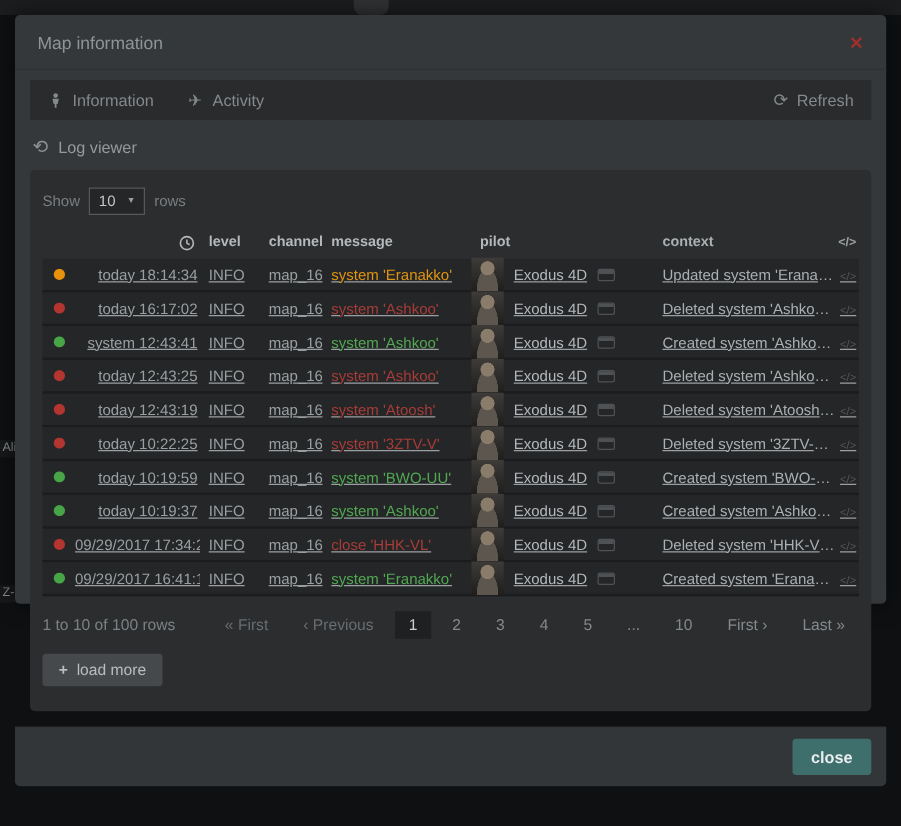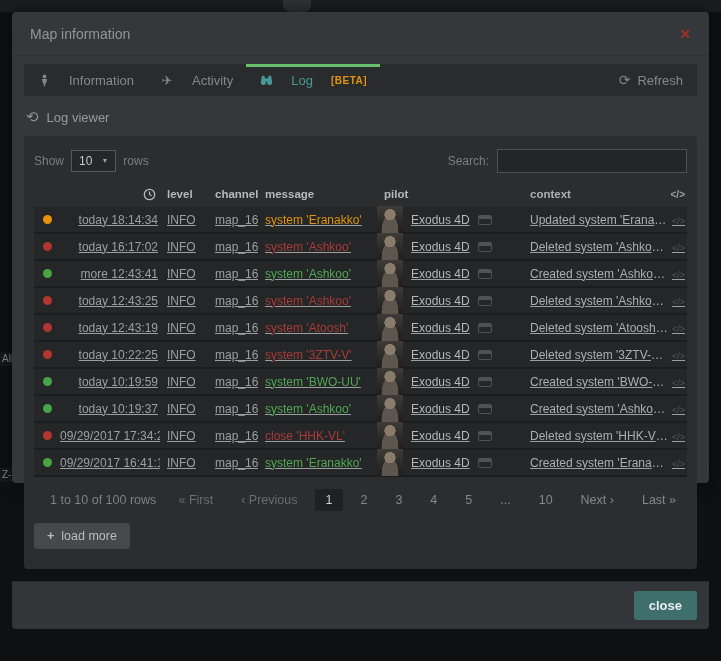--- a/index.html
+++ b/index.html
@@ -25,21 +25,21 @@
     box-shadow:0 0 18px rgba(0,0,0,.6);
   }
   .modal-header { height:44px; flex:0 0 44px; display:flex; align-items:center; padding:0 18px; border-bottom:1px solid #2e3133; }
   .modal-title { color:#8f9597; font-size:14px; }
   .modal-x { margin-left:auto; color:#a02f2a; font-weight:bold; font-size:14px; cursor:pointer; }
 
   .modal-body { flex:1 1 auto; padding:8px 12px 12px; display:flex; flex-direction:column; }
 
   
   .tabbar { background:#292b2d; height:32px; flex:0 0 32px; display:flex; align-items:stretch; margin-bottom:10px; }
-  .tab { position:relative; display:flex; align-items:center; gap:18px; padding:0 13px; color:#85898b; font-size:13px; cursor:pointer; }
+  .tab { position:relative; display:flex; align-items:center; gap:7px; padding:0 13px; color:#85898b; font-size:13px; cursor:pointer; }
   .tab .ticon { display:inline-flex; width:14px; height:14px; align-items:center; justify-content:center; }
   .tab .ticon svg { width:13px; height:13px; fill:currentColor; }
   .tab.active { color:#459a95; }
   .tab.active::before { content:''; position:absolute; top:0; left:0; right:0; height:3px; background:#67c06c; }
   .beta { color:#e2920f; font-size:10px; font-weight:bold; letter-spacing:.5px; }
   .refresh { margin-left:auto; display:flex; align-items:center; gap:7px; padding:0 14px; color:#85898b; font-size:13px; cursor:pointer; }
   .refresh .ric { font-size:14px; }
 
   
   .section-head { display:flex; align-items:center; gap:8px; color:#97999b; font-size:13px; margin:2px 2px 10px; }
@@ -86,21 +86,21 @@
       linear-gradient(#3e3b38,#1f1e1c);
   }
   .card-ic { width:14px; height:10px; border:1px solid #595d5f; border-radius:2px; background:linear-gradient(#595d5f 0 3px, transparent 3px); opacity:.8; }
   .c-context { text-overflow:ellipsis; color:#aab0b2; }
   .c-code { text-align:right; padding-right:2px; }
   .hdr-code { color:#9ba0a2; font-size:10px; font-weight:bold; }
   .row-code { color:#54585a; font-size:9px; }
 
   
   .pagerow { display:flex; align-items:center; margin-top:8px; height:30px; color:#7c8183; font-size:12.5px; }
-  .pag-summary { color:#7c8183;margin-left:16px; }
+  .pag-summary { color:#7c8183; }
   .pag-items { margin-left:auto; display:flex; align-items:flex-start; gap:6px; }
   .pg-item { padding:4px 11px; color:#84898b; cursor:pointer; }
   .pg-item.dim { color:#686d70; }
   .pg-item.active { background:#1e2022; color:#ccd0d2; }
   .pages-holder { display:contents; }
 
   
   .load-more { margin-top:8px; display:inline-flex; align-items:center; gap:7px; background:#46494b; color:#b9bdbf; padding:6px 13px; border-radius:3px; font-size:12.5px; cursor:pointer; }
   .load-more .plus { font-weight:bold; }
 
@@ -132,29 +132,20 @@
               <circle cx="8" cy="3" r="2.3"></circle>
               <path d="M4.8 6.2h6.4l-1.2 5.2H8.9V15H7.1v-3.6H6z"></path>
             </svg>
         </span>
         <span>Information</span>
       </div>
       <div class="tab">
         <span class="ticon">✈</span>
         <span>Activity</span>
       </div>
-      <div class="tab active">
-        <span class="ticon">
-          <svg viewBox="0 0 16 14">
-              <path d="M3.2 1h1.6c.6 0 1 .4 1 1v2.2h4.4V2c0-.6.4-1 1-1h1.6c.6 0 1 .4 1 1l1.1 6.6a3.1 3.1 0 1 1-6.1.6v-1H7.2v1a3.1 3.1 0 1 1-6.1-.6L2.2 2c0-.6.4-1 1-1z"></path>
-            </svg>
-        </span>
-        <span>Log</span>
-        <span class="beta">[BETA]</span>
-      </div>
       <div class="refresh">
         <span class="ric">⟳</span>
         <span>Refresh</span>
       </div>
     </div>
 
     <div class="section-head">
       <span class="hic">⟲</span>
       <span>Log viewer</span>
     </div>
@@ -162,24 +153,20 @@
     <div class="panel">
 
       <div class="controls">
         <div class="show-group">
           <span>Show</span>
           <span class="fake-select">
             <span>10</span>
             <span class="caret">▼</span>
           </span>
           <span>rows</span>
-        </div>
-        <div class="search-group">
-          <span>Search:</span>
-          <input type="text" value="" style="">
         </div>
       </div>
 
       <div class="ltable">
         <div class="lhead">
           <div class="cell"></div>
           <div class="cell h-time">
             <svg viewBox="0 0 14 14">
                 <circle cx="7" cy="7" r="5.6" stroke-width="1.4"></circle>
                 <path d="M7 3.8V7l2.3 1.4" stroke-width="1.3"></path>
@@ -224,21 +211,21 @@
       <span class="card-ic"></span>
     </div>
     <div class="cell c-context">Deleted system 'Ashkoo' ...</div>
     <div class="cell c-code"><span class="row-code">&lt;/&gt;</span></div>
   </div>
 
   <div class="lrow">
     <div class="cell c-dot">
                 <span class="dot dot-created"></span>
               </div>
-    <div class="cell c-time">more 12:43:41</div>
+    <div class="cell c-time">system 12:43:41</div>
     <div class="cell c-level">INFO</div>
     <div class="cell c-channel">map_16</div>
     <div class="cell c-message msg-created">system 'Ashkoo'</div>
     <div class="cell c-pilot">
       <span class="avatar"></span>
       <span>Exodus 4D</span>
       <span class="card-ic"></span>
     </div>
     <div class="cell c-context">Created system 'Ashkoo' ...</div>
     <div class="cell c-code"><span class="row-code">&lt;/&gt;</span></div>
@@ -364,21 +351,21 @@
   </div>
 </div>
       </div>
 
       <div class="pagerow">
         <span class="pag-summary">1 to 10 of 100 rows</span>
         <div class="pag-items">
           <span class="pg-item dim">« First</span>
           <span class="pg-item dim">‹ Previous</span>
           <span class="pages-holder"><span class="pg-item active">1</span><span class="pg-item">2</span><span class="pg-item">3</span><span class="pg-item">4</span><span class="pg-item">5</span><span class="pg-item">...</span><span class="pg-item">10</span></span>
-          <span class="pg-item">Next ›</span>
+          <span class="pg-item">First ›</span>
           <span class="pg-item">Last »</span>
         </div>
       </div>
 
       <div>
         <span class="load-more">
           <span class="plus">+</span>
           <span>load more</span>
         </span>
       </div>

